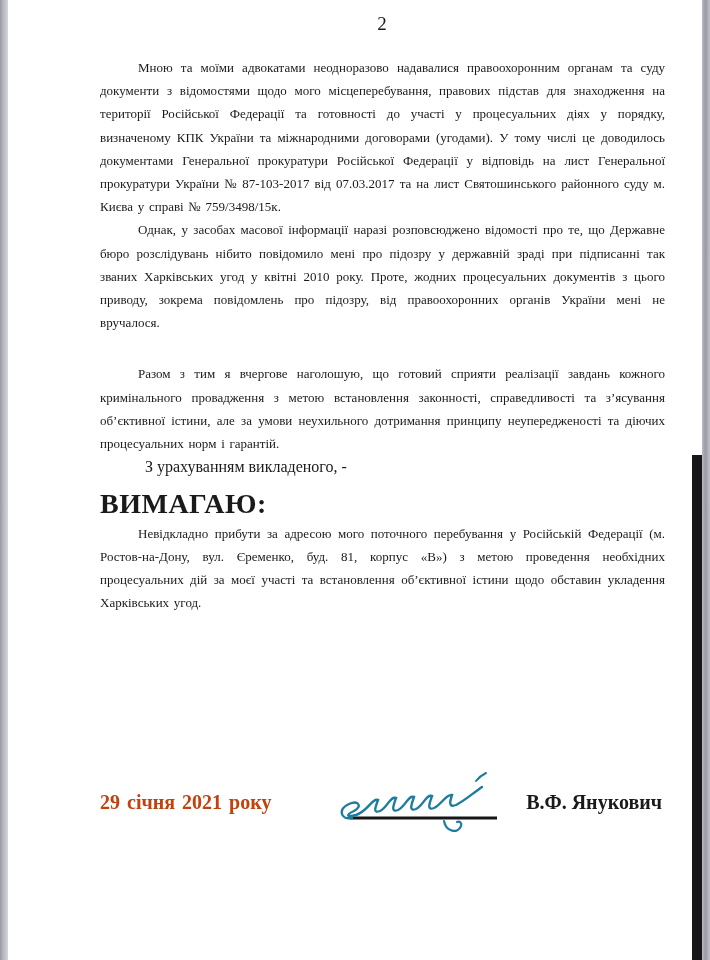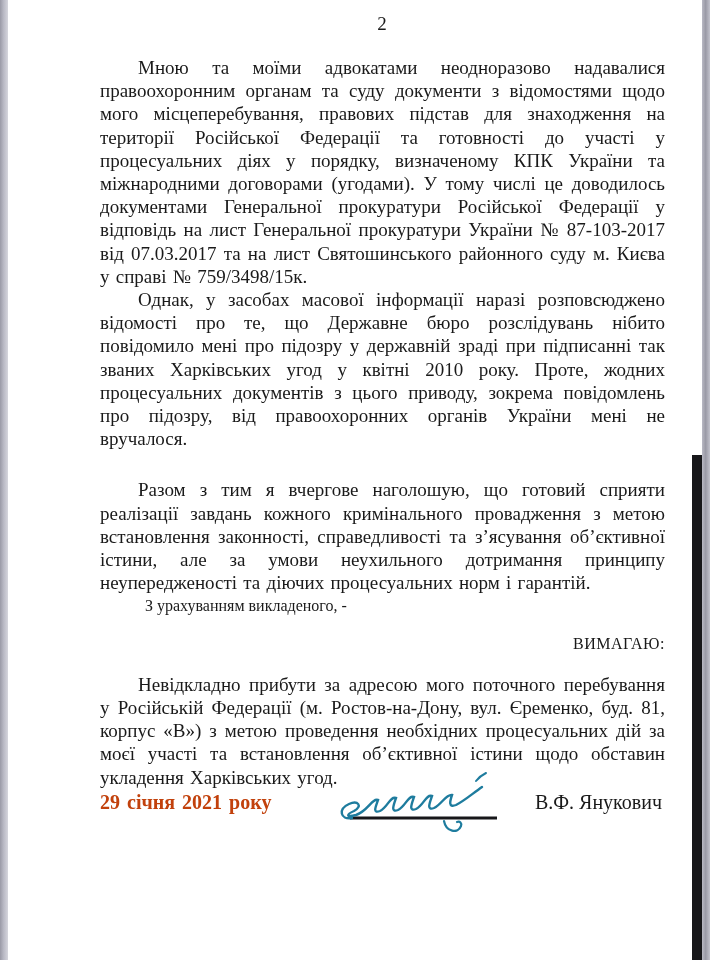--- a/index.html
+++ b/index.html
@@ -26,51 +26,51 @@
   .content{
     position:absolute;left:100px;top:12px;width:565px;
   }
   .page-number{
     text-align:center;
     font-size:19px;line-height:23px;
     letter-spacing:1px;
   }
   .para{
     margin:0;
-    font-size:19px;
+    font-size:13px;
     line-height:23.2px;
     text-align:justify;
     text-indent:38px;
     word-spacing:1.5px;
   }
   .para.first{margin-top:21px;}
   .para.gap-before{margin-top:28px;}
   .closing-lead{
     margin:0;
     font-size:16px;line-height:23.2px;
     text-indent:45px;
   }
   .demand-heading{
     margin:14px 0 0 0;
-    font-size:16px;line-height:23.2px;
-    font-weight:normal;
-    text-align:right;
+    font-size:28px;line-height:23.2px;
+    font-weight:bold;
+    text-align:left;
     letter-spacing:0.5px;
   }
-  .para.after-demand{margin-top:18px;}
+  .para.after-demand{margin-top:6px;}
   .sig-date{
     position:absolute;left:100px;top:791px;
     font-size:20px;font-weight:bold;
     font-family:"Liberation Serif","DejaVu Serif",serif;
     color:#c2410c;
     word-spacing:2px;
   }
   .sig-name{
     position:absolute;right:48px;top:791px;
-    font-size:20px;font-weight:normal;
+    font-size:20px;font-weight:bold;
     font-family:"Liberation Serif","DejaVu Serif",serif;
     color:#1a1a1a;
   }
   .sig-graphic{
     position:absolute;left:328px;top:768px;width:185px;height:72px;
   }
 </style>
 </head>
 <body>
 

